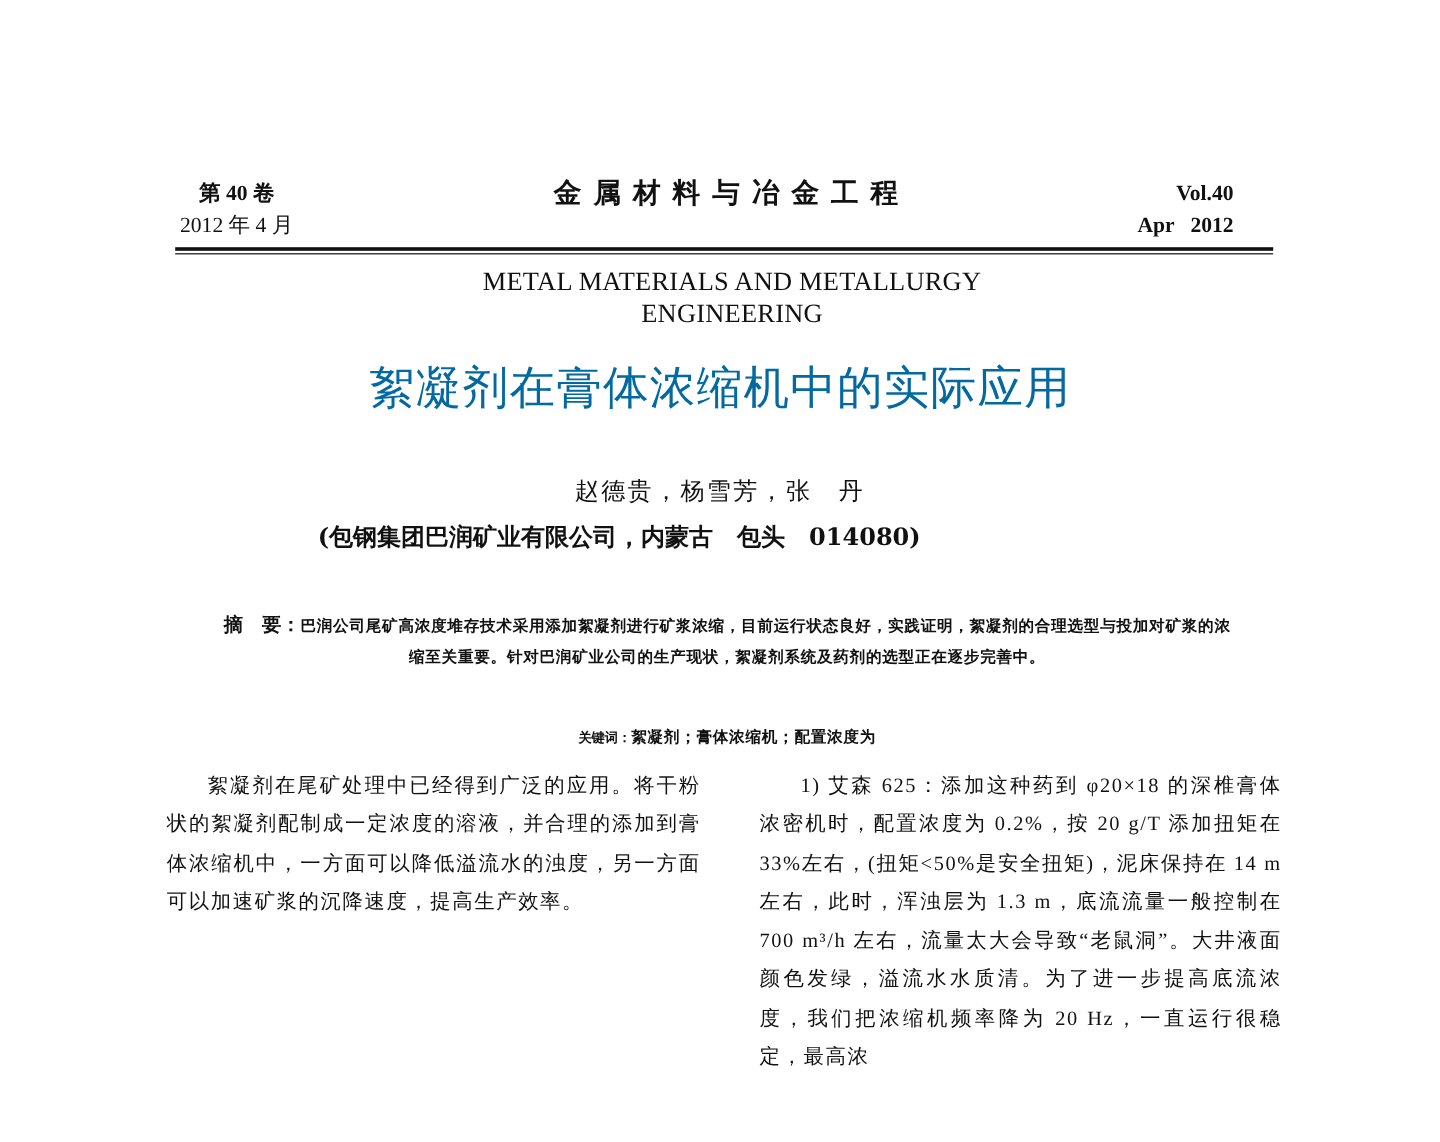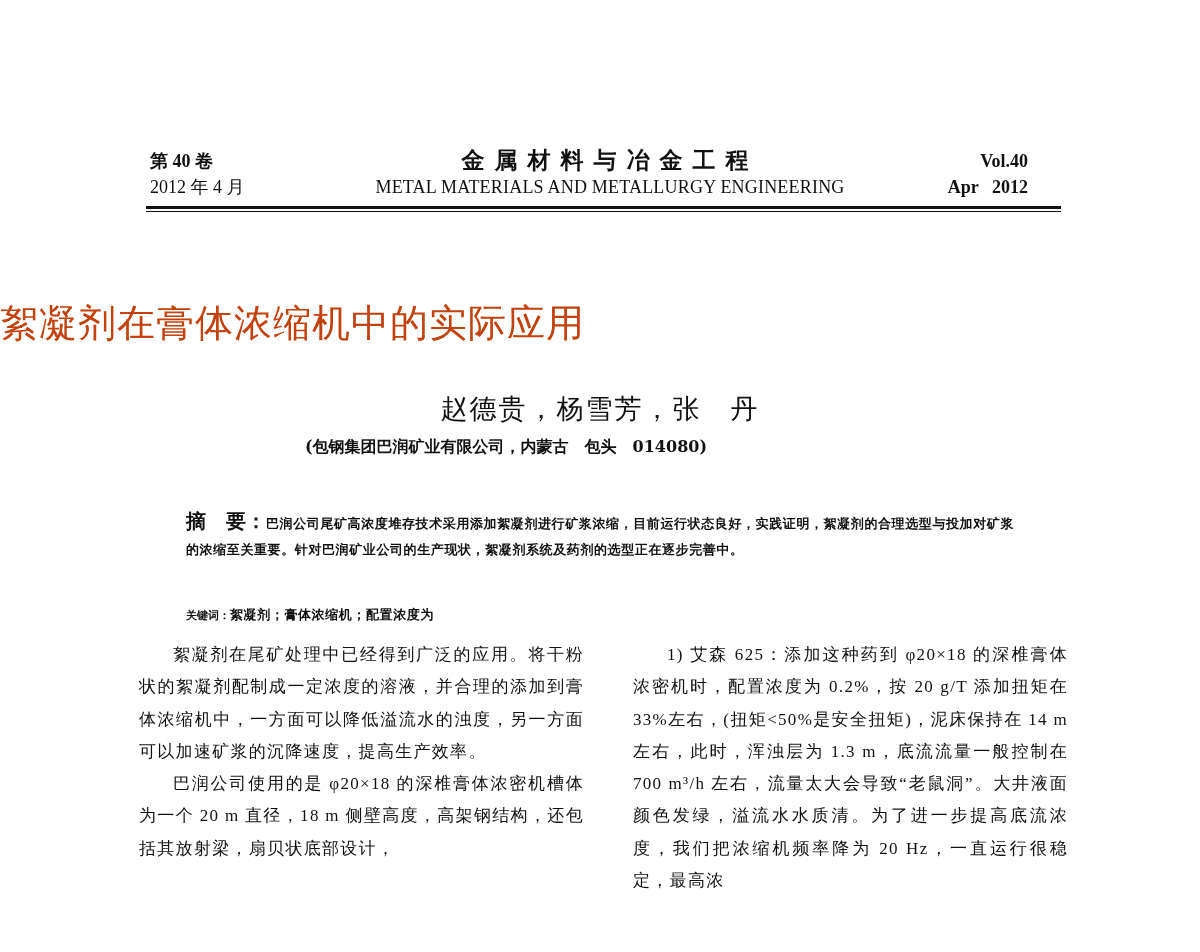--- a/index.html
+++ b/index.html
@@ -1,38 +1,38 @@
 <!DOCTYPE html>
 <html><head>
   <meta charset="utf-8">
   <style>
     html, body { margin: 0; padding: 0; background: #ffffff; }
     body {
       width: 1200px; height: 952px; position: relative; overflow: hidden;
       color: #111; font-family: "DejaVu Serif", "Liberation Serif", serif;
     }
-    .abs { position: absolute; }
+    .abs { position: absolute; text-align: center; }
     .hdr-left, .hdr-right { font-family: "Liberation Serif", serif; font-size: 18px; line-height: 26px; }
     .hdr-left { left: 150px; top: 148px; }
     .hdr-left .vol { font-weight: bold; }
     .hdr-right { right: 172px; top: 148px; text-align: right; font-weight: bold; }
     .hdr-center { left: 340px; width: 540px; top: 148px; text-align: center; font-family: "Liberation Serif", serif; }
     .hdr-center .cn { font-size: 23px; font-weight: bold; letter-spacing: 10px; line-height: 26px; }
-    .hdr-center .en { font-size: 18px; line-height: 26px; letter-spacing: 0.2px; }
+    .hdr-center .en { font-size: 22px; line-height: 26px; letter-spacing: 0.2px; margin-top: 48px; }
     .rule-thick { left: 146px; width: 915px; top: 206px; height: 3px; background: #111; }
     .rule-thin { left: 146px; width: 915px; top: 211px; height: 1px; background: #111; }
-    .title { left: 0; width: 1200px; top: 298px; text-align: left;
-      font-family: "DejaVu Sans", sans-serif; font-size: 38px; line-height: 50px; letter-spacing: 1px; color: #c2410c; }
+    .title { left: 0; width: 1200px; top: 298px; text-align: center;
+      font-family: "DejaVu Sans", sans-serif; font-size: 38px; line-height: 50px; letter-spacing: 1px; color: #0369a1; }
     .authors { left: 0; width: 1200px; top: 392px; text-align: center;
-      font-family: "DejaVu Serif", serif; font-size: 27px; line-height: 34px; letter-spacing: 2px; }
-    .affil { left: 2px; width: 1008px; top: 434px; text-align: center;
-      font-family: "DejaVu Serif", serif; font-size: 16px; line-height: 26px; font-weight: bold; }
+      font-family: "DejaVu Serif", serif; font-size: 20px; line-height: 34px; letter-spacing: 2px; }
+    .affil { left: 12px; width: 1008px; top: 434px; text-align: center;
+      font-family: "DejaVu Serif", serif; font-size: 20px; line-height: 26px; font-weight: bold; }
     .abstract { left: 186px; width: 840px; top: 508px;
       font-family: "DejaVu Sans", sans-serif; font-size: 13px; line-height: 26px; font-weight: bold; letter-spacing: 0.6px; }
-    .abstract .lbl { font-size: 20px; letter-spacing: 0; }
+    .abstract .lbl { font-size: 16px; letter-spacing: 0; }
     .keywords { left: 186px; width: 840px; top: 602px;
       font-family: "DejaVu Sans", sans-serif; font-size: 13px; line-height: 26px; font-weight: bold; letter-spacing: 0.6px; }
     .keywords .lbl { font-size: 11px; letter-spacing: 0; }
     .col { top: 639px; width: 445px;
       font-family: Liberation Serif, serif; font-size: 17px; line-height: 32.3px; letter-spacing: 1.3px; text-align: justify; }
     .col-left { left: 139px; }
     .col-right { left: 633px; width: 435px; }
     .col p { margin: 0; text-indent: 2em; }
   </style>
 </head>
@@ -65,18 +65,17 @@
 <div class="abs abstract">
   <span class="lbl">摘　要：</span><span>巴润公司尾矿高浓度堆存技术采用添加絮凝剂进行矿浆浓缩，目前运行状态良好，实践证明，絮凝剂的合理选型与投加对矿浆的浓缩至关重要。针对巴润矿业公司的生产现状，絮凝剂系统及药剂的选型正在逐步完善中。</span>
 </div>
 
 <div class="abs keywords">
   <span class="lbl">关键词：</span><span>絮凝剂；膏体浓缩机；配置浓度为</span>
 </div>
 
 <div class="abs col col-left">
   <p>絮凝剂在尾矿处理中已经得到广泛的应用。将干粉状的絮凝剂配制成一定浓度的溶液，并合理的添加到膏体浓缩机中，一方面可以降低溢流水的浊度，另一方面可以加速矿浆的沉降速度，提高生产效率。</p>
-  <p>巴润公司使用的是 φ20×18 的深椎膏体浓密机槽体为一个 20 m 直径，18 m 侧壁高度，高架钢结构，还包括其放射梁，扇贝状底部设计，</p>
 </div>
 
 <div class="abs col col-right">
   <p>1) 艾森 625：添加这种药到 φ20×18 的深椎膏体浓密机时，配置浓度为 0.2%，按 20 g/T 添加扭矩在 33%左右，(扭矩&lt;50%是安全扭矩)，泥床保持在 14 m 左右，此时，浑浊层为 1.3 m，底流流量一般控制在 700 m³/h 左右，流量太大会导致“老鼠洞”。大井液面颜色发绿，溢流水水质清。为了进一步提高底流浓度，我们把浓缩机频率降为 20 Hz，一直运行很稳定，最高浓</p>
 </div>
 
 </body></html>

